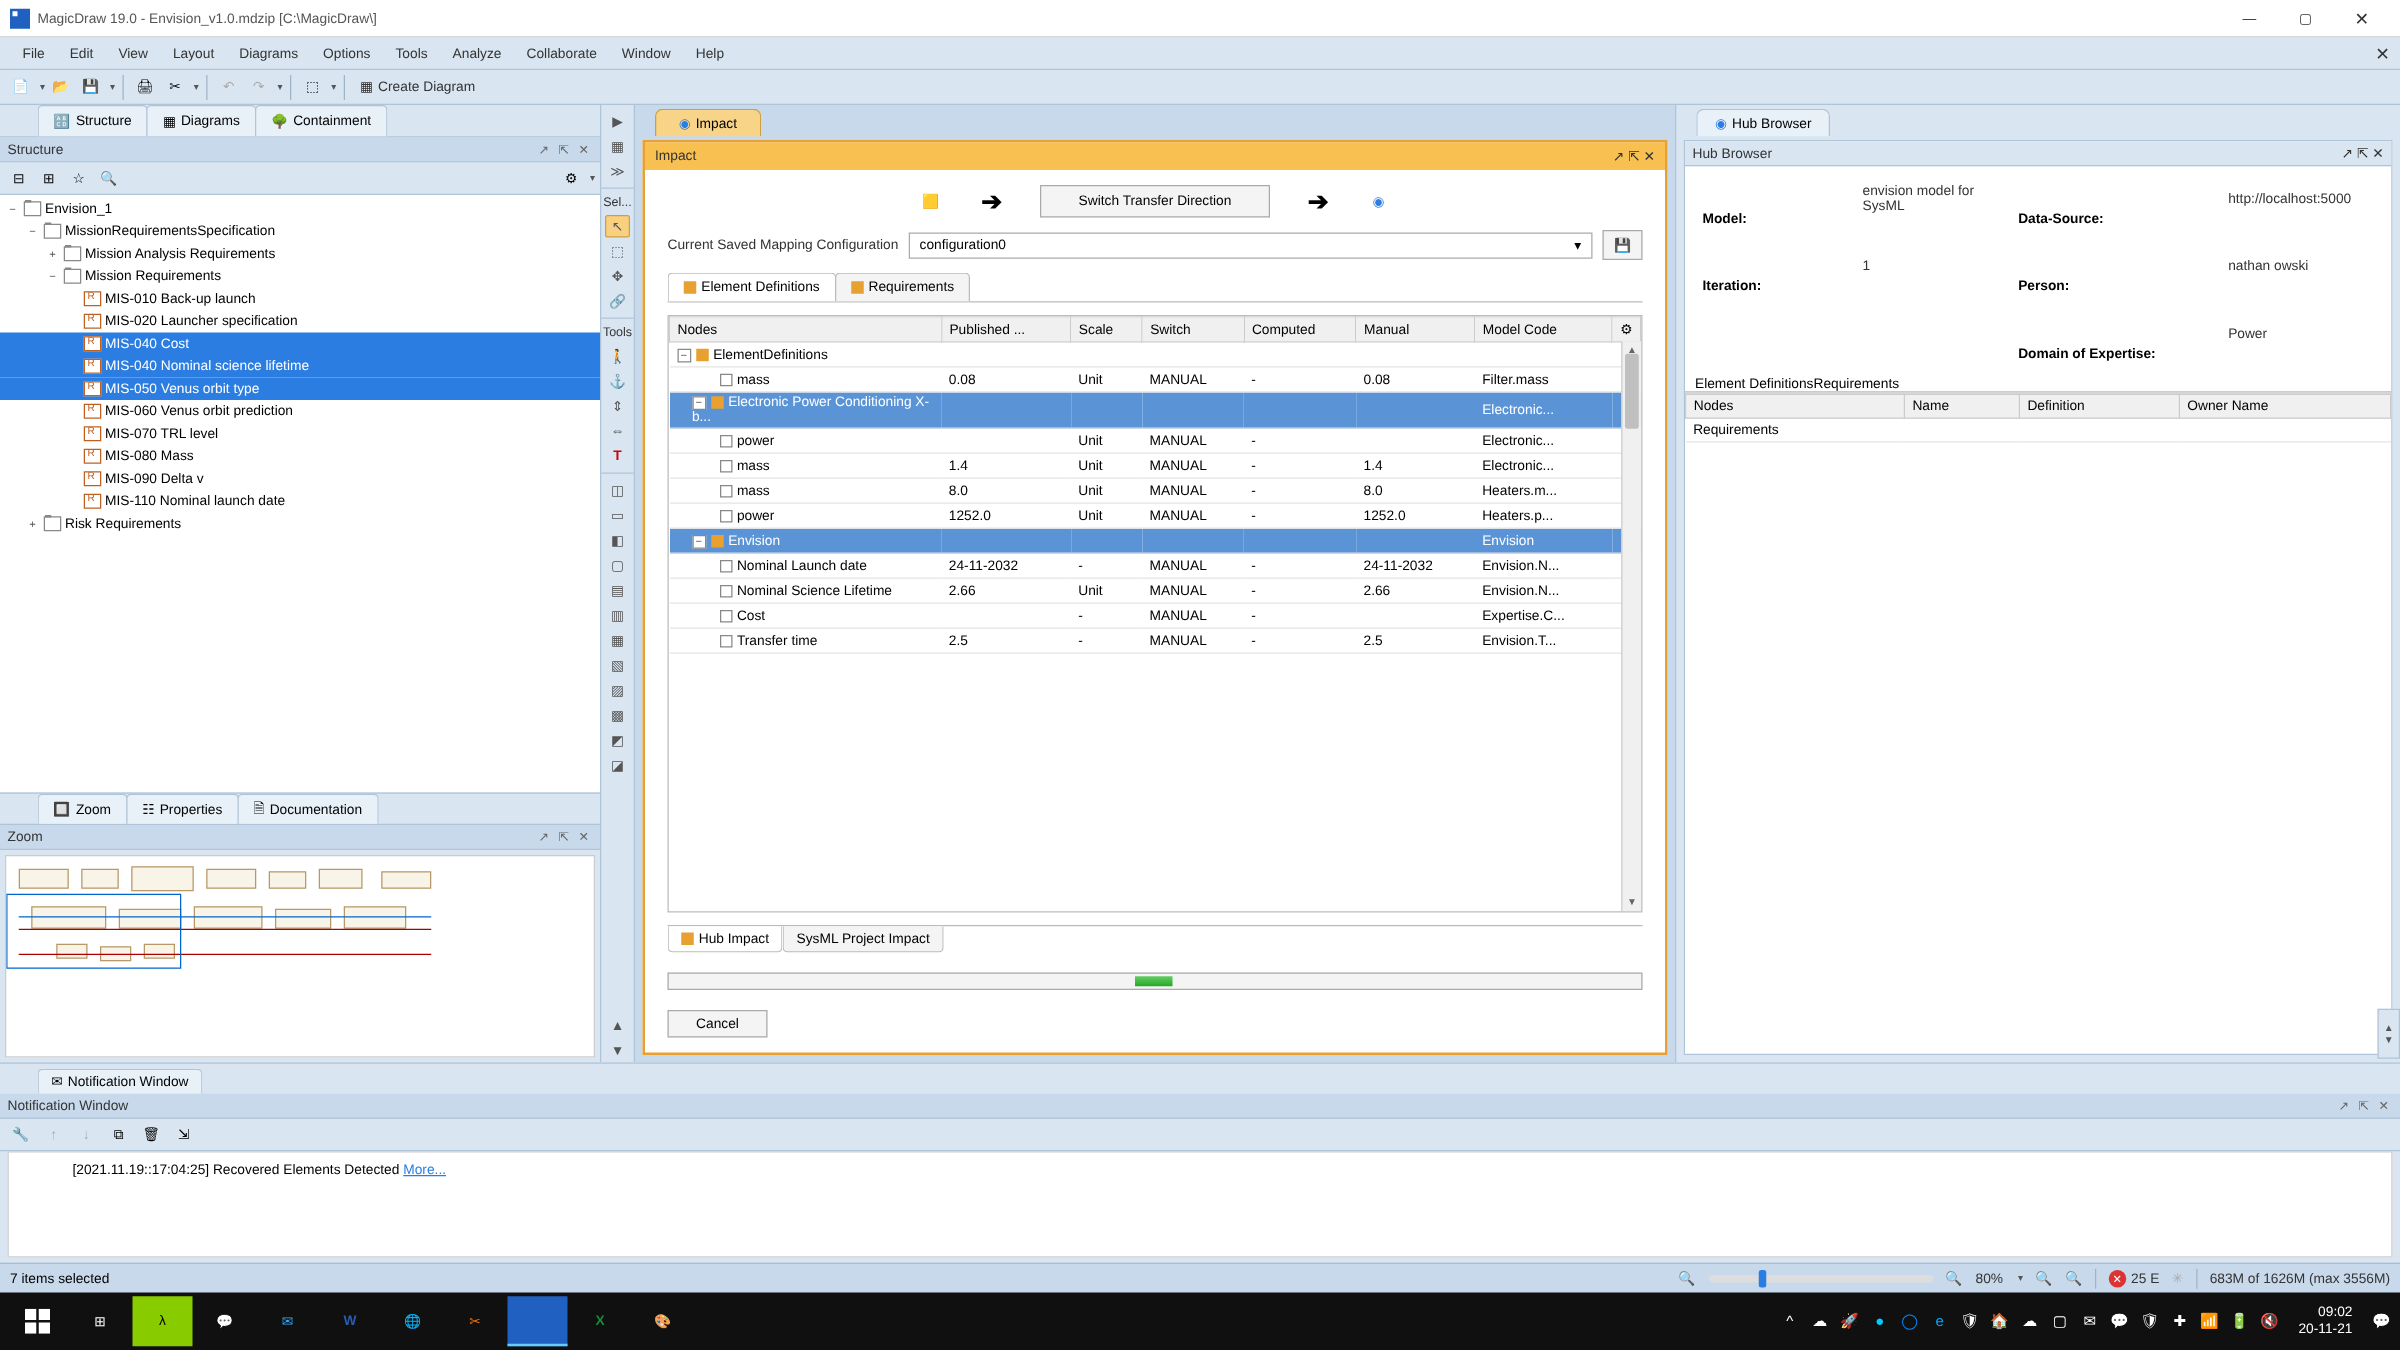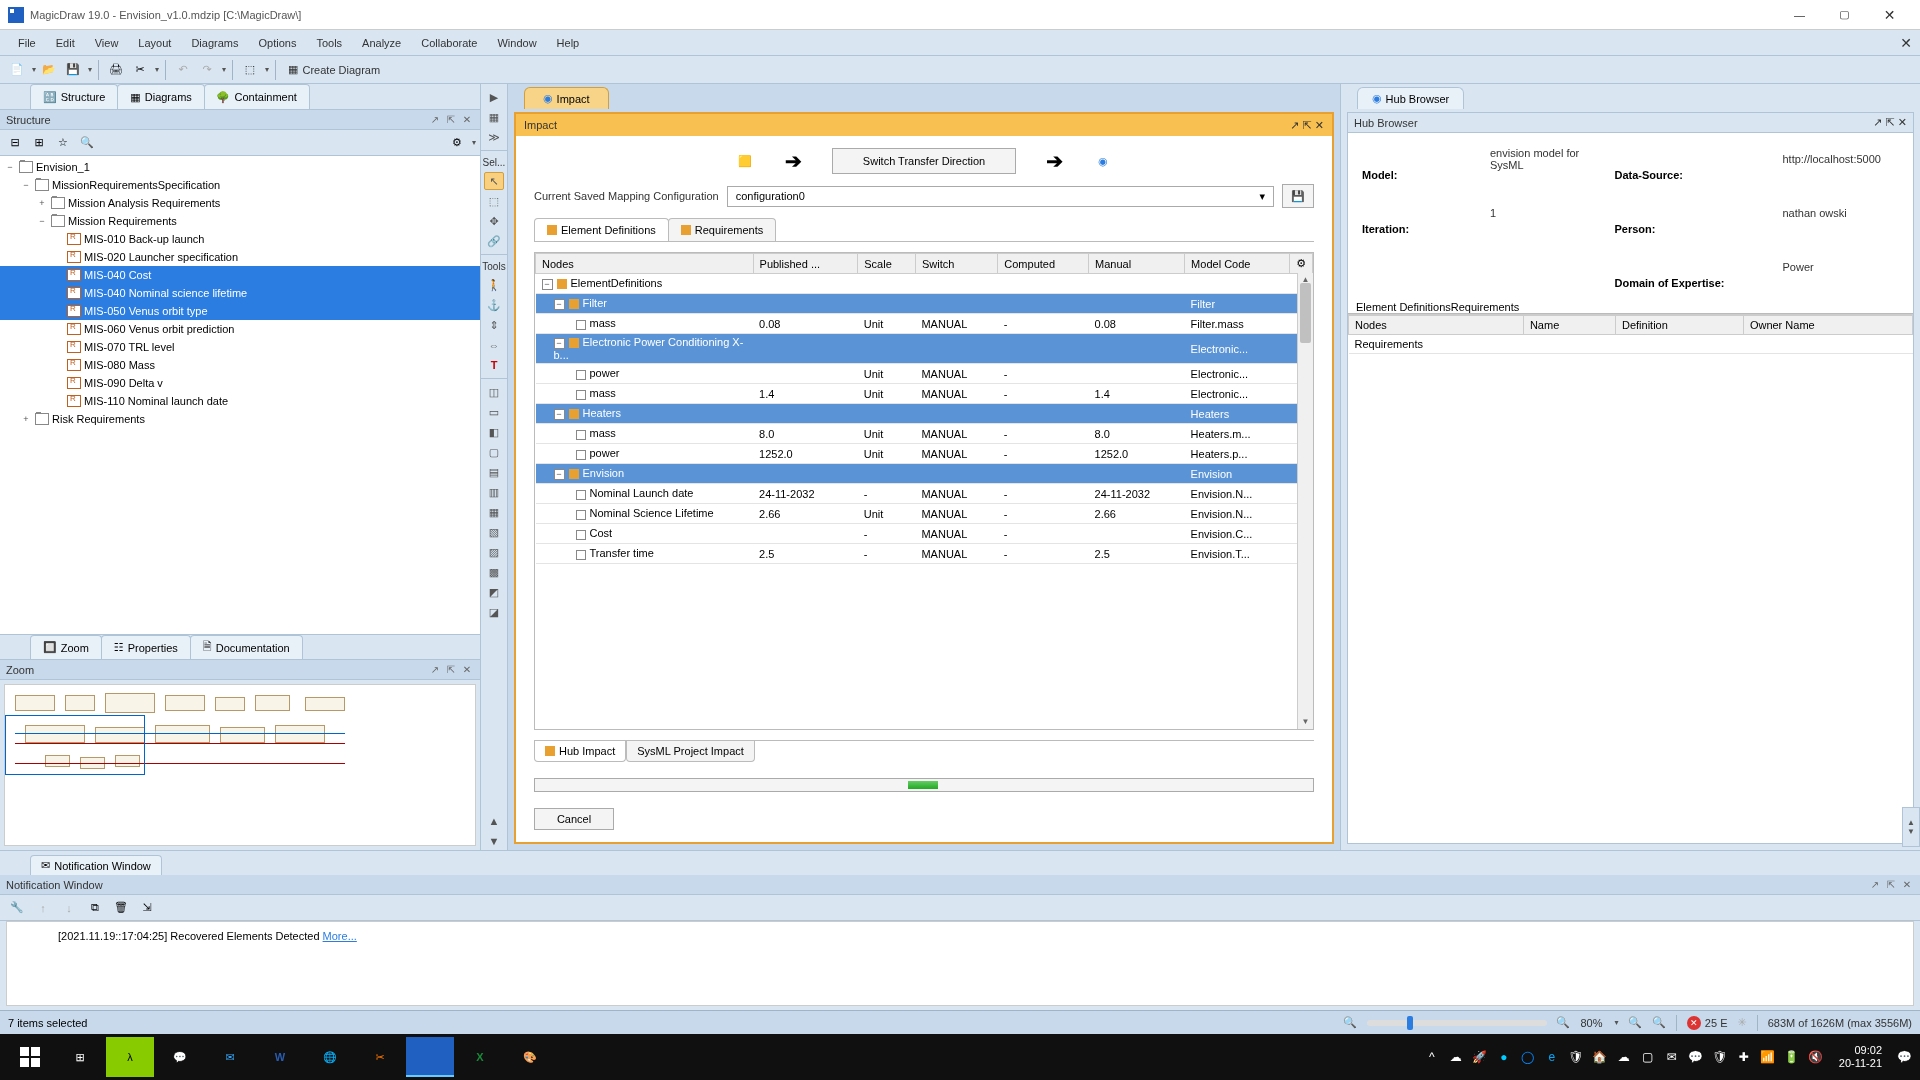--- a/index.html
+++ b/index.html
@@ -446,30 +446,20 @@
                   <th>Computed</th>
                   <th>Manual</th>
                   <th>Model Code</th>
                   <th style="width: 18px;">⚙</th>
                 </tr>
               </thead>
             <tbody id="impact-body-rows">
                 <tr>
                   <td colspan="8"><span class="tg">−</span><span class="cell-sq sq-o"></span>ElementDefinitions</td>
                 </tr>
-                <tr class="grp">
-                  <td style="padding-left:18px"><span class="tg">−</span><span class="cell-sq sq-o"></span>Filter</td>
-                  <td></td>
-                  <td></td>
-                  <td></td>
-                  <td></td>
-                  <td></td>
-                  <td>Filter</td>
-                  <td></td>
-                </tr>
                 <tr>
                   <td style="padding-left:40px"><span class="cell-sq sq-p"></span>mass</td>
                   <td>0.08</td>
                   <td>Unit</td>
                   <td>MANUAL</td>
                   <td>-</td>
                   <td>0.08</td>
                   <td>Filter.mass</td>
                   <td></td>
                 </tr>
@@ -496,30 +486,20 @@
                 <tr>
                   <td style="padding-left:40px"><span class="cell-sq sq-p"></span>mass</td>
                   <td>1.4</td>
                   <td>Unit</td>
                   <td>MANUAL</td>
                   <td>-</td>
                   <td>1.4</td>
                   <td>Electronic...</td>
                   <td></td>
                 </tr>
-                <tr class="grp">
-                  <td style="padding-left:18px"><span class="tg">−</span><span class="cell-sq sq-o"></span>Heaters</td>
-                  <td></td>
-                  <td></td>
-                  <td></td>
-                  <td></td>
-                  <td></td>
-                  <td>Heaters</td>
-                  <td></td>
-                </tr>
                 <tr>
                   <td style="padding-left:40px"><span class="cell-sq sq-p"></span>mass</td>
                   <td>8.0</td>
                   <td>Unit</td>
                   <td>MANUAL</td>
                   <td>-</td>
                   <td>8.0</td>
                   <td>Heaters.m...</td>
                   <td></td>
                 </tr>
@@ -563,21 +543,21 @@
                   <td>Envision.N...</td>
                   <td></td>
                 </tr>
                 <tr>
                   <td style="padding-left:40px"><span class="cell-sq sq-p"></span>Cost</td>
                   <td></td>
                   <td>-</td>
                   <td>MANUAL</td>
                   <td>-</td>
                   <td></td>
-                  <td>Envision.C...</td>
+                  <td>Expertise.C...</td>
                   <td></td>
                 </tr>
                 <tr>
                   <td style="padding-left:40px"><span class="cell-sq sq-p"></span>Transfer time</td>
                   <td>2.5</td>
                   <td>-</td>
                   <td>MANUAL</td>
                   <td>-</td>
                   <td>2.5</td>
                   <td>Envision.T...</td>

